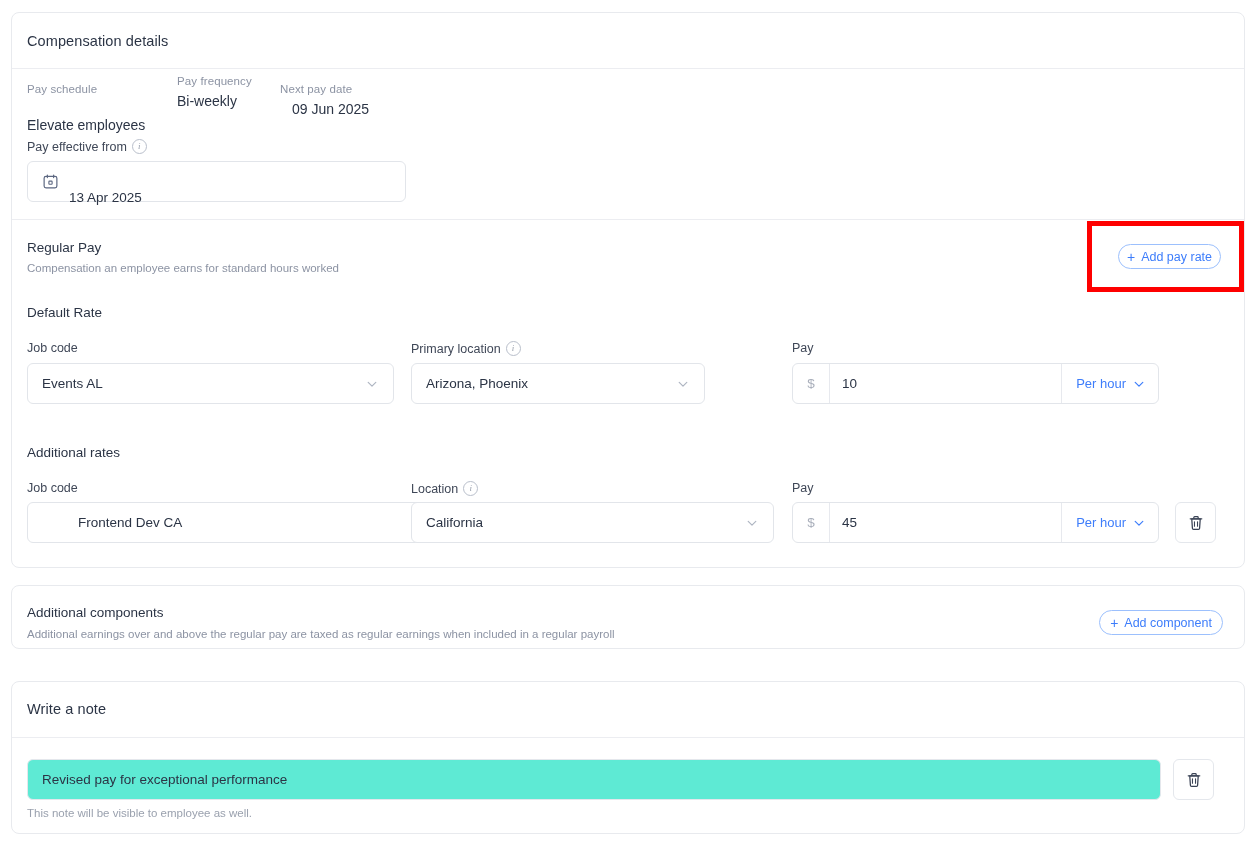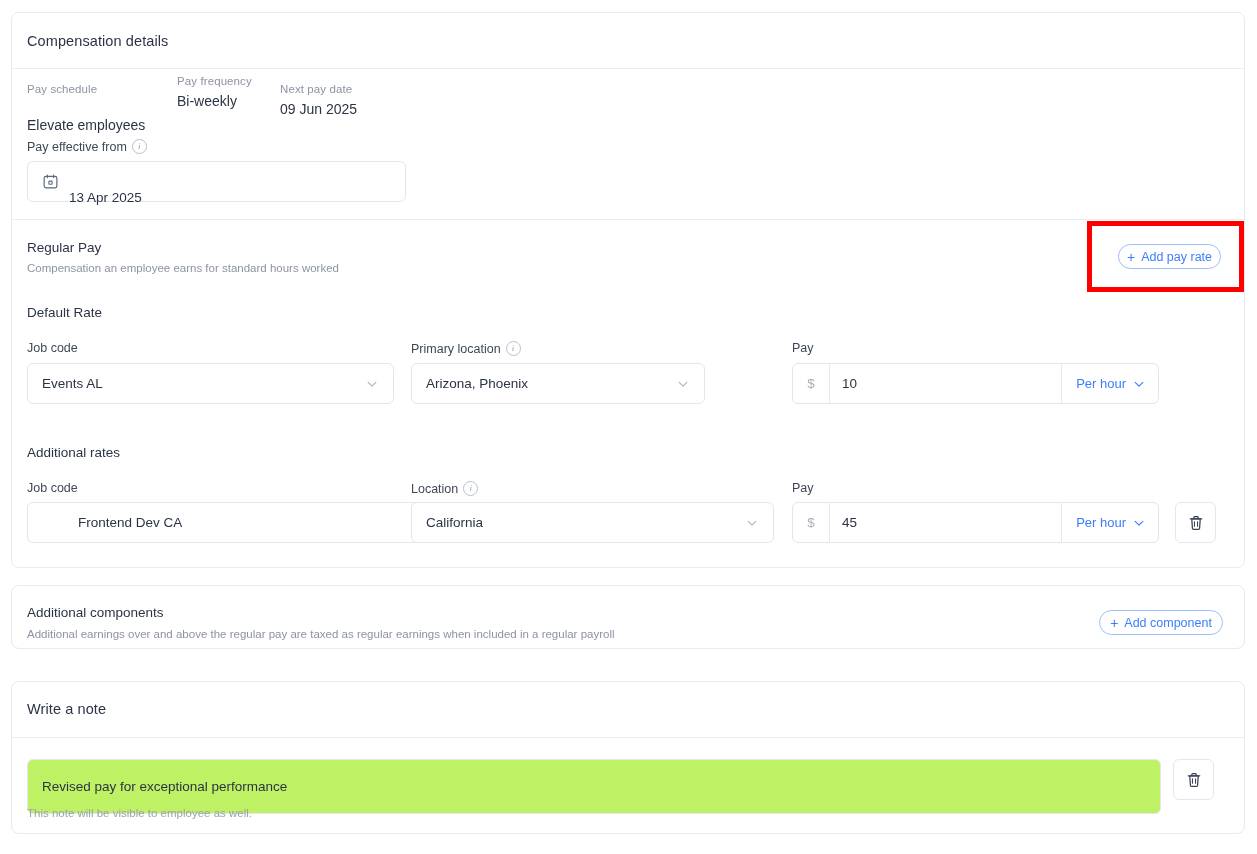--- a/index.html
+++ b/index.html
@@ -164,24 +164,24 @@
     font-size: 13.5px;
     color: #2b3445;
   }
   .sect-sub {
     font-size: 11.5px;
     color: #8c93a3;
   }
   .note-input {
     position: absolute;
     box-sizing: border-box;
-    height: 55px;
+    height: 41px;
     border: 1px solid #e4e7ec;
     border-radius: 6px;
-    background: #bef264;
+    background: #5eead4;
     display: flex;
     align-items: center;
     padding-left: 14px;
     font-size: 13.5px;
     color: #2b3445;
   }
   .note-help {
     position: absolute;
     font-size: 11.5px;
     color: #9aa1ae;
@@ -201,21 +201,21 @@
     <div style="position:absolute;left:15px;top:70px;">
       <div class="field-label">Pay schedule</div>
       <div class="field-value" style="margin-top:22px;">Elevate employees</div>
     </div>
     <div style="position:absolute;left:165px;top:62px;">
       <div class="field-label">Pay frequency</div>
       <div class="field-value" style="margin-top:6px;">Bi-weekly</div>
     </div>
     <div style="position:absolute;left:268px;top:70px;">
       <div class="field-label">Next pay date</div>
-      <div class="field-value" style="margin-top:6px;">09 Jun 2025</div>
+      <div class="field-value" style="margin-top:6px;margin-left:12px;">09 Jun 2025</div>
     </div>
 
     <div class="input-label" style="position:absolute;left:15px;top:126px;">
       <span>Pay effective from</span>
       <span class="info-icon">i</span>
     </div>
 
     <div class="control" style="left:15px;top:148px;width:379px;">
       <span style="margin-left:14px;display:flex;flex:none;">
         <svg width="17" height="17" viewBox="0 0 20 20" fill="none">

